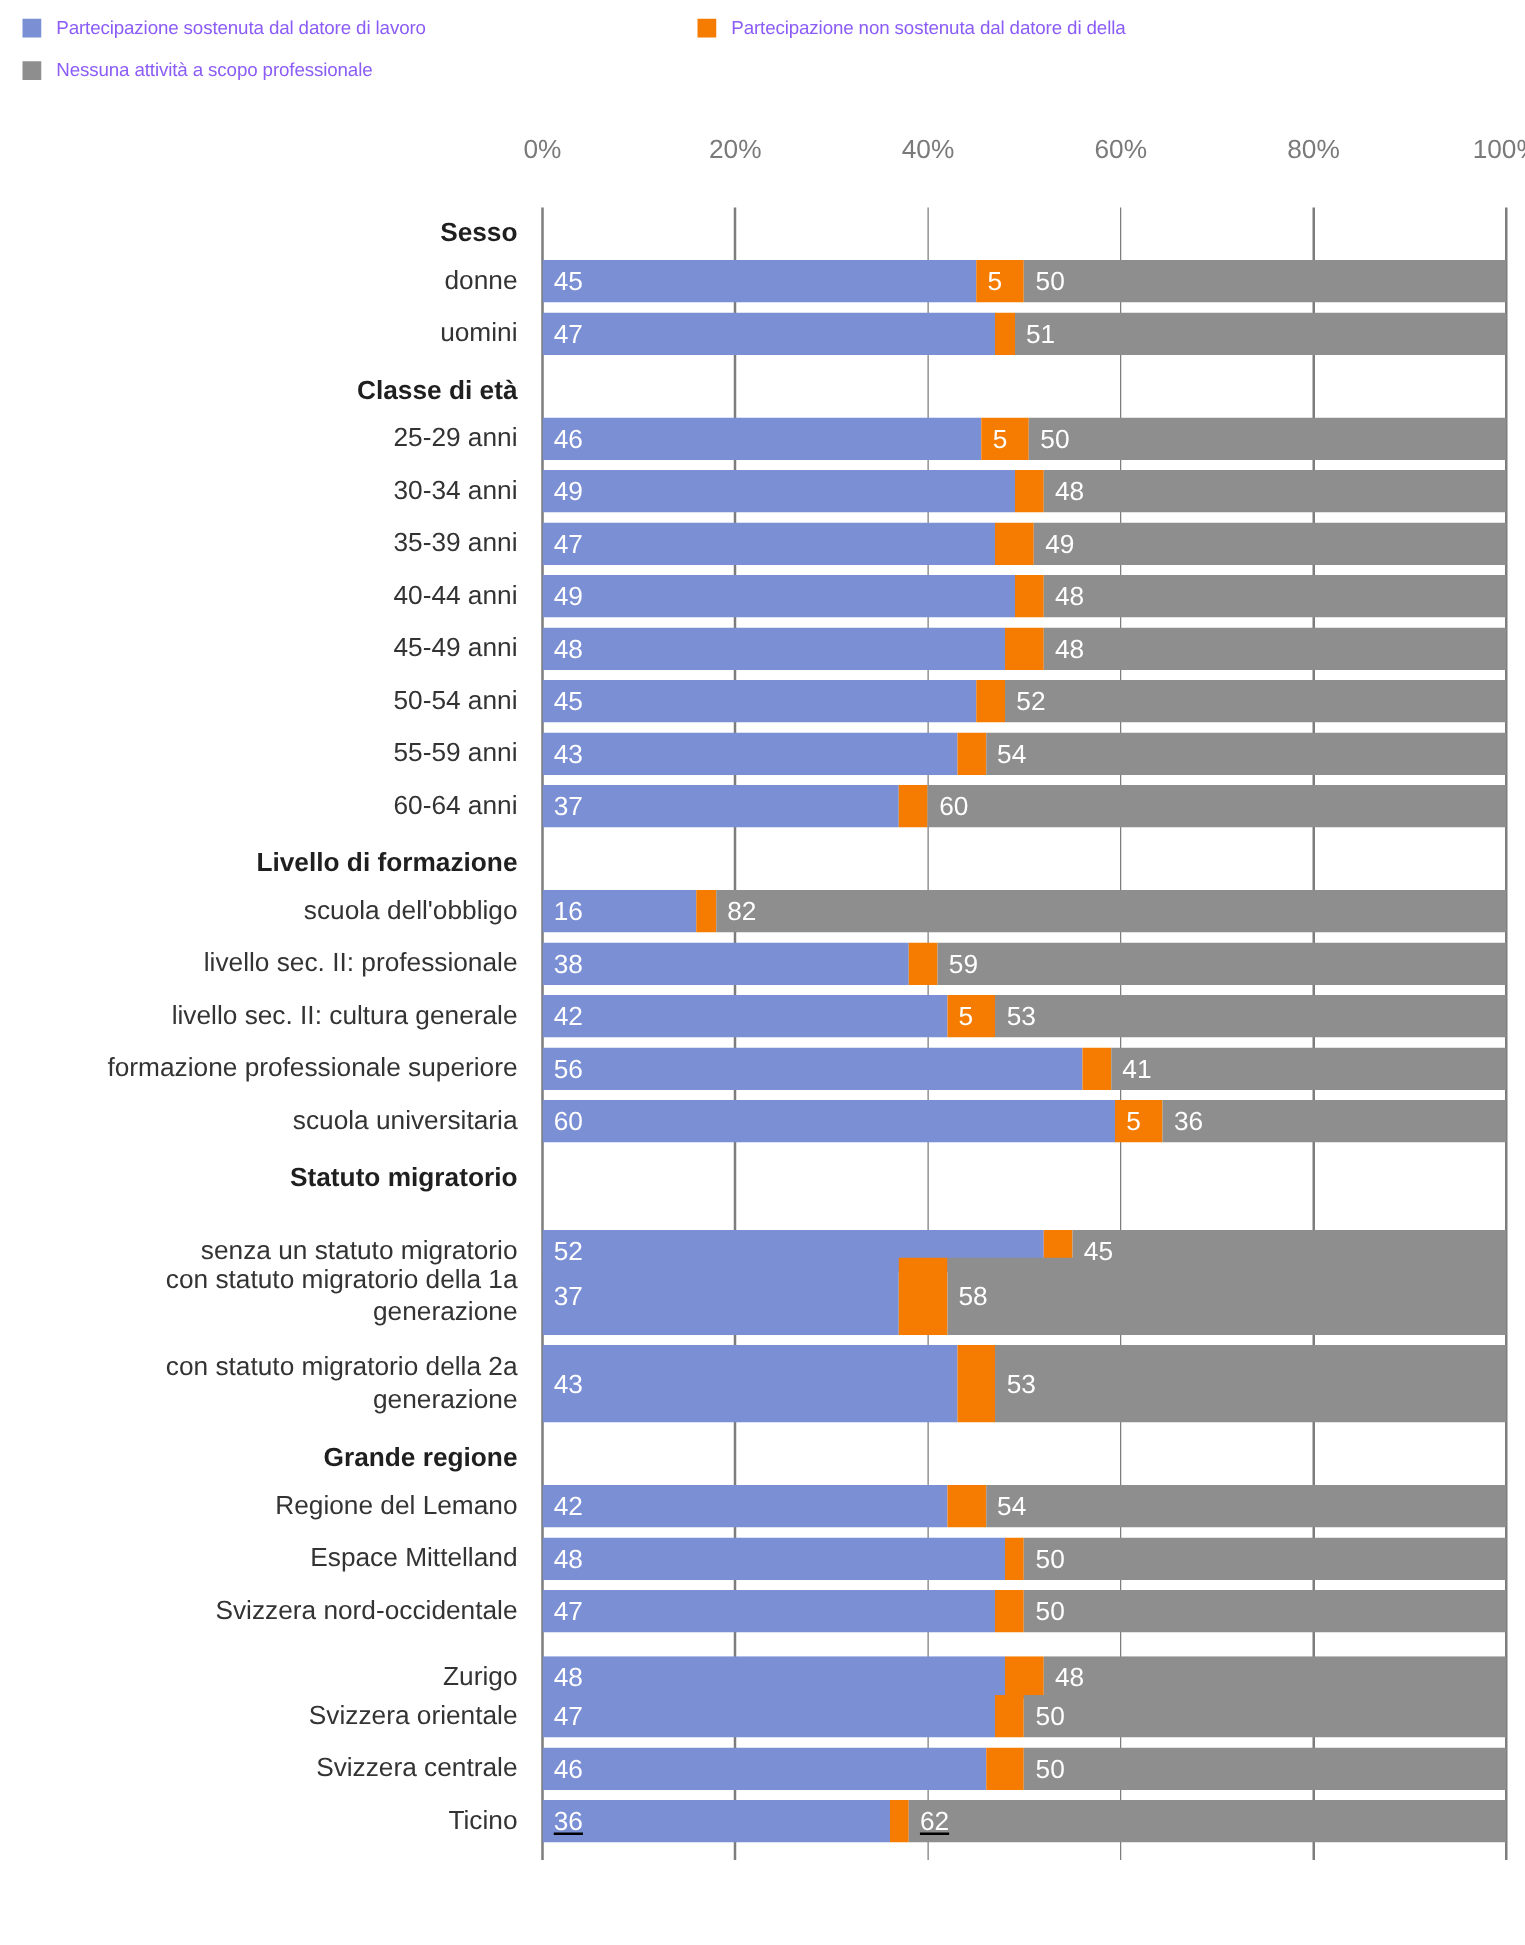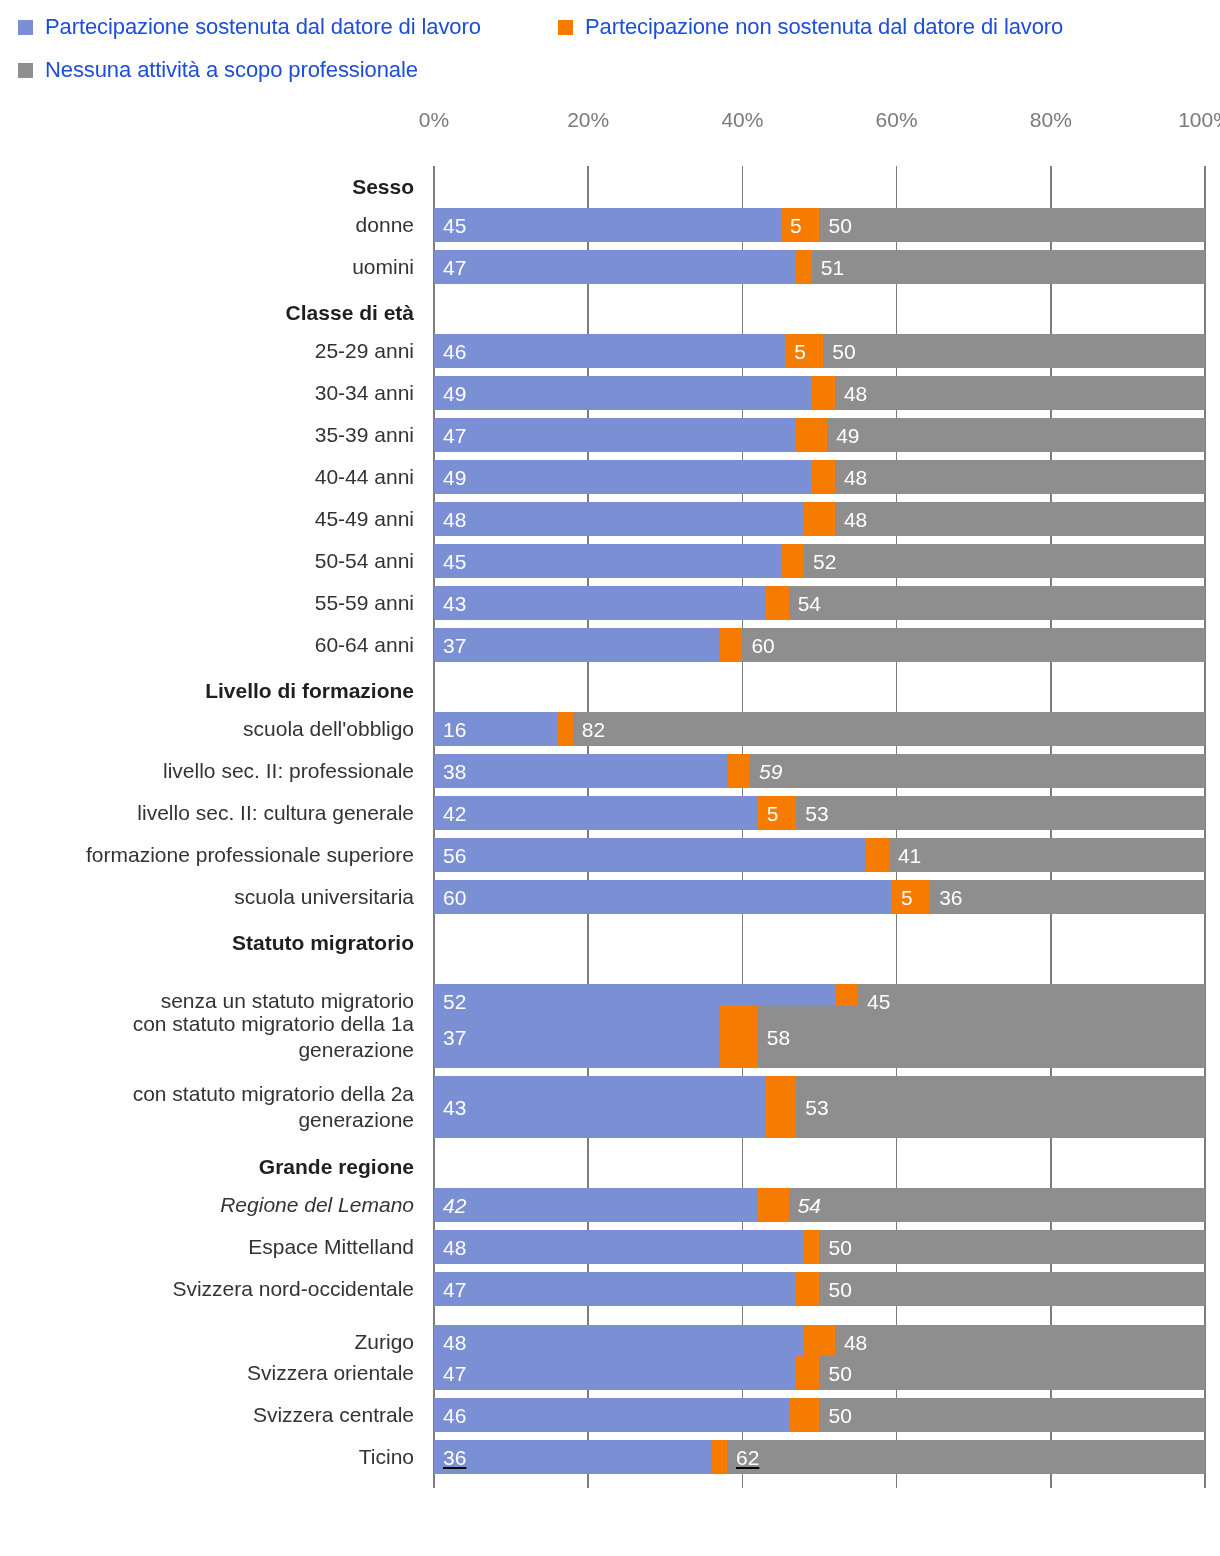--- a/index.html
+++ b/index.html
@@ -25,22 +25,22 @@
   }
   .legend-row { display: flex; align-items: flex-start; margin-bottom: 17px; }
   .legend-item { display: flex; align-items: center; }
   .legend-item.first { width: 540px; }
   .legend-swatch {
     width: 15px; height: 15px;
     margin-right: 12px;
     flex: 0 0 auto;
   }
   .legend-label {
-    font-size: 22px;
-    color: #1d4ed8;
+    font-size: 15px;
+    color: #8b5cf6;
     letter-spacing: -0.1px;
     white-space: nowrap;
   }
 
   
   .chart {
     position: absolute;
     left: 0; top: 108px;
     width: 1220px;
     height: 1448px;
@@ -141,21 +141,21 @@
 <div id="page">
 
   <div class="legend">
     <div class="legend-row">
       <div class="legend-item first">
         <span class="legend-swatch" style="background:#7b8fd4"></span>
         <span class="legend-label">Partecipazione sostenuta dal datore di lavoro</span>
       </div>
       <div class="legend-item">
         <span class="legend-swatch" style="background:#f57c00"></span>
-        <span class="legend-label">Partecipazione non sostenuta dal datore di lavoro</span>
+        <span class="legend-label">Partecipazione non sostenuta dal datore di della</span>
       </div>
     </div>
     <div class="legend-row">
       <div class="legend-item first">
         <span class="legend-swatch" style="background:#8e8e8e"></span>
         <span class="legend-label">Nessuna attività a scopo professionale</span>
       </div>
     </div>
   </div>
 
@@ -323,21 +323,21 @@
               </div>
             </div>
           </div>
           <div class="row" style="position: absolute; top: 588px; height: 34px;">
             <div class="row-label" style="top: 4px;">livello sec. II: professionale</div>
             <div class="bar">
               <div class="seg seg-blue" style="width: 38%;">
                 <span class="seg-val">38</span>
               </div>
               <div class="seg seg-orange" style="width: 3%;"></div>
-              <div class="seg seg-gray" style="width: 59%; font-style: italic;">
+              <div class="seg seg-gray" style="width: 59%;">
                 <span class="seg-val">59</span>
               </div>
             </div>
           </div>
           <div class="row" style="position: absolute; top: 630px; height: 34px;">
             <div class="row-label" style="top: 4px;">livello sec. II: cultura generale</div>
             <div class="bar">
               <div class="seg seg-blue" style="width: 42%;">
                 <span class="seg-val">42</span>
               </div>
@@ -412,21 +412,21 @@
               </div>
               <div class="seg seg-orange" style="width: 4%;"></div>
               <div class="seg seg-gray" style="width: 53%;">
                 <span class="seg-val">53</span>
               </div>
             </div>
           </div>
           <div class="row header" style="position: absolute; top: 980px; height: 42px;">
             <div class="row-label" style="top: 8px;">Grande regione</div>
           </div>
-          <div class="row" style="position: absolute; top: 1022px; height: 34px; font-style: italic;">
+          <div class="row" style="position: absolute; top: 1022px; height: 34px;">
             <div class="row-label" style="top: 4px;">Regione del Lemano</div>
             <div class="bar">
               <div class="seg seg-blue" style="width: 42%;">
                 <span class="seg-val">42</span>
               </div>
               <div class="seg seg-orange" style="width: 4%;"></div>
               <div class="seg seg-gray" style="width: 54%;">
                 <span class="seg-val">54</span>
               </div>
             </div>

